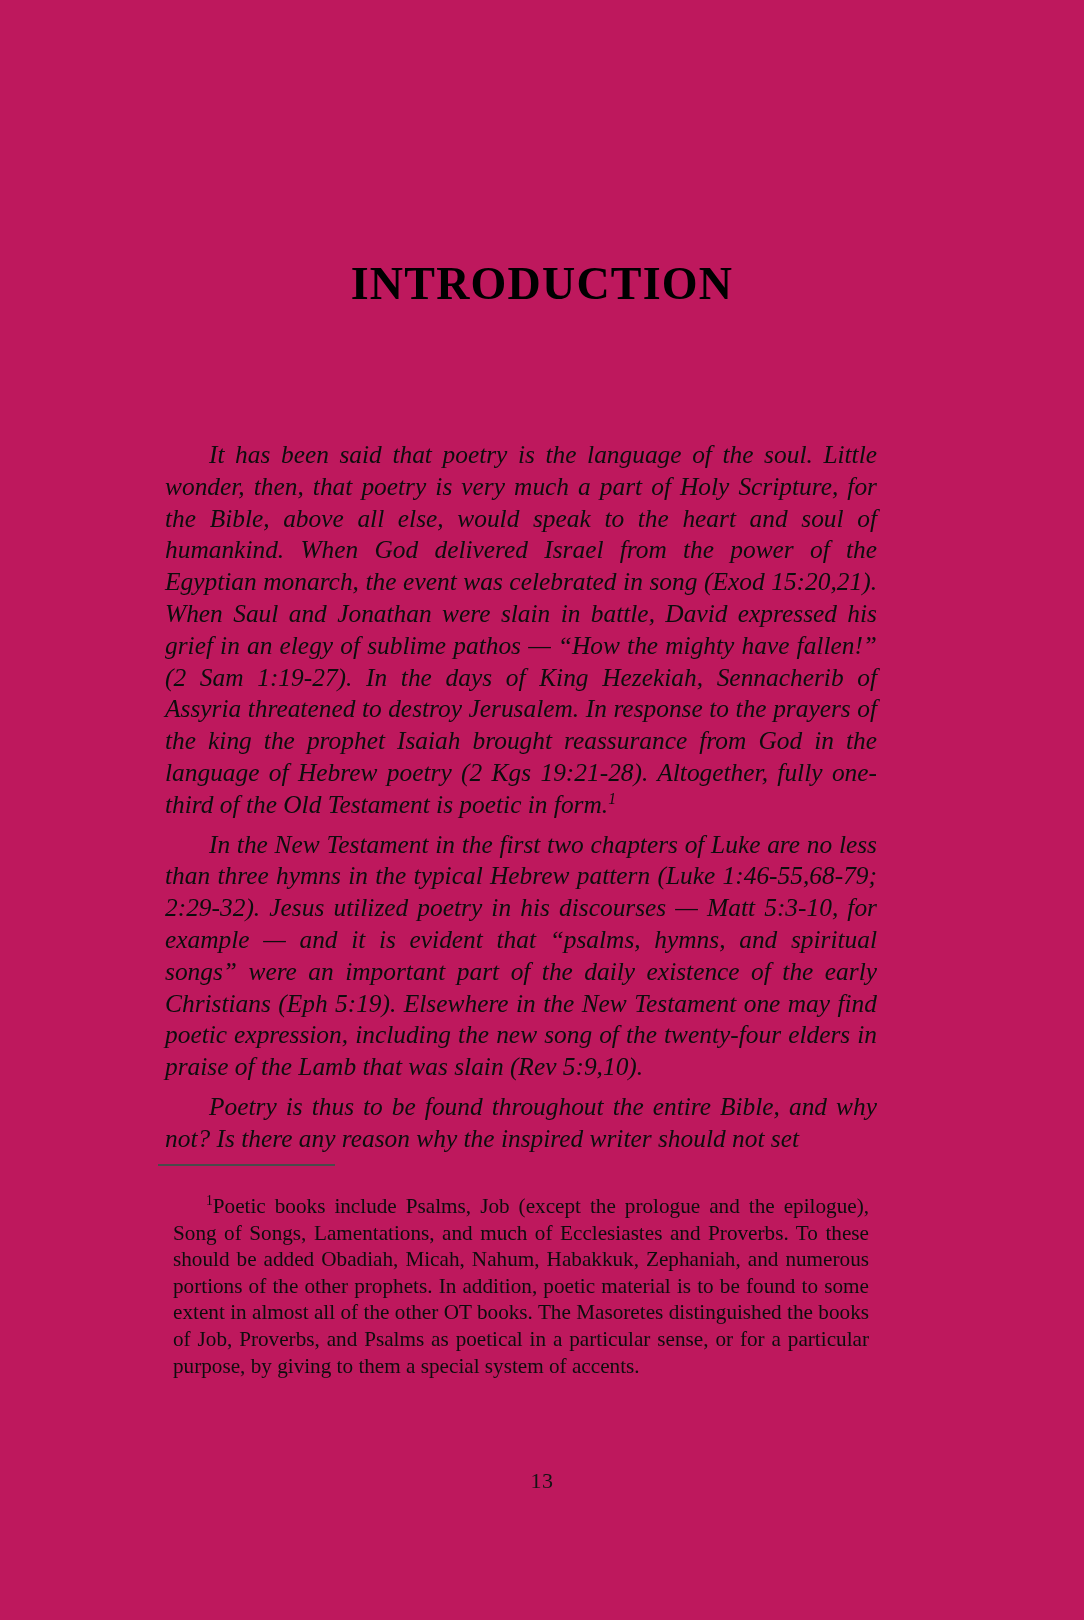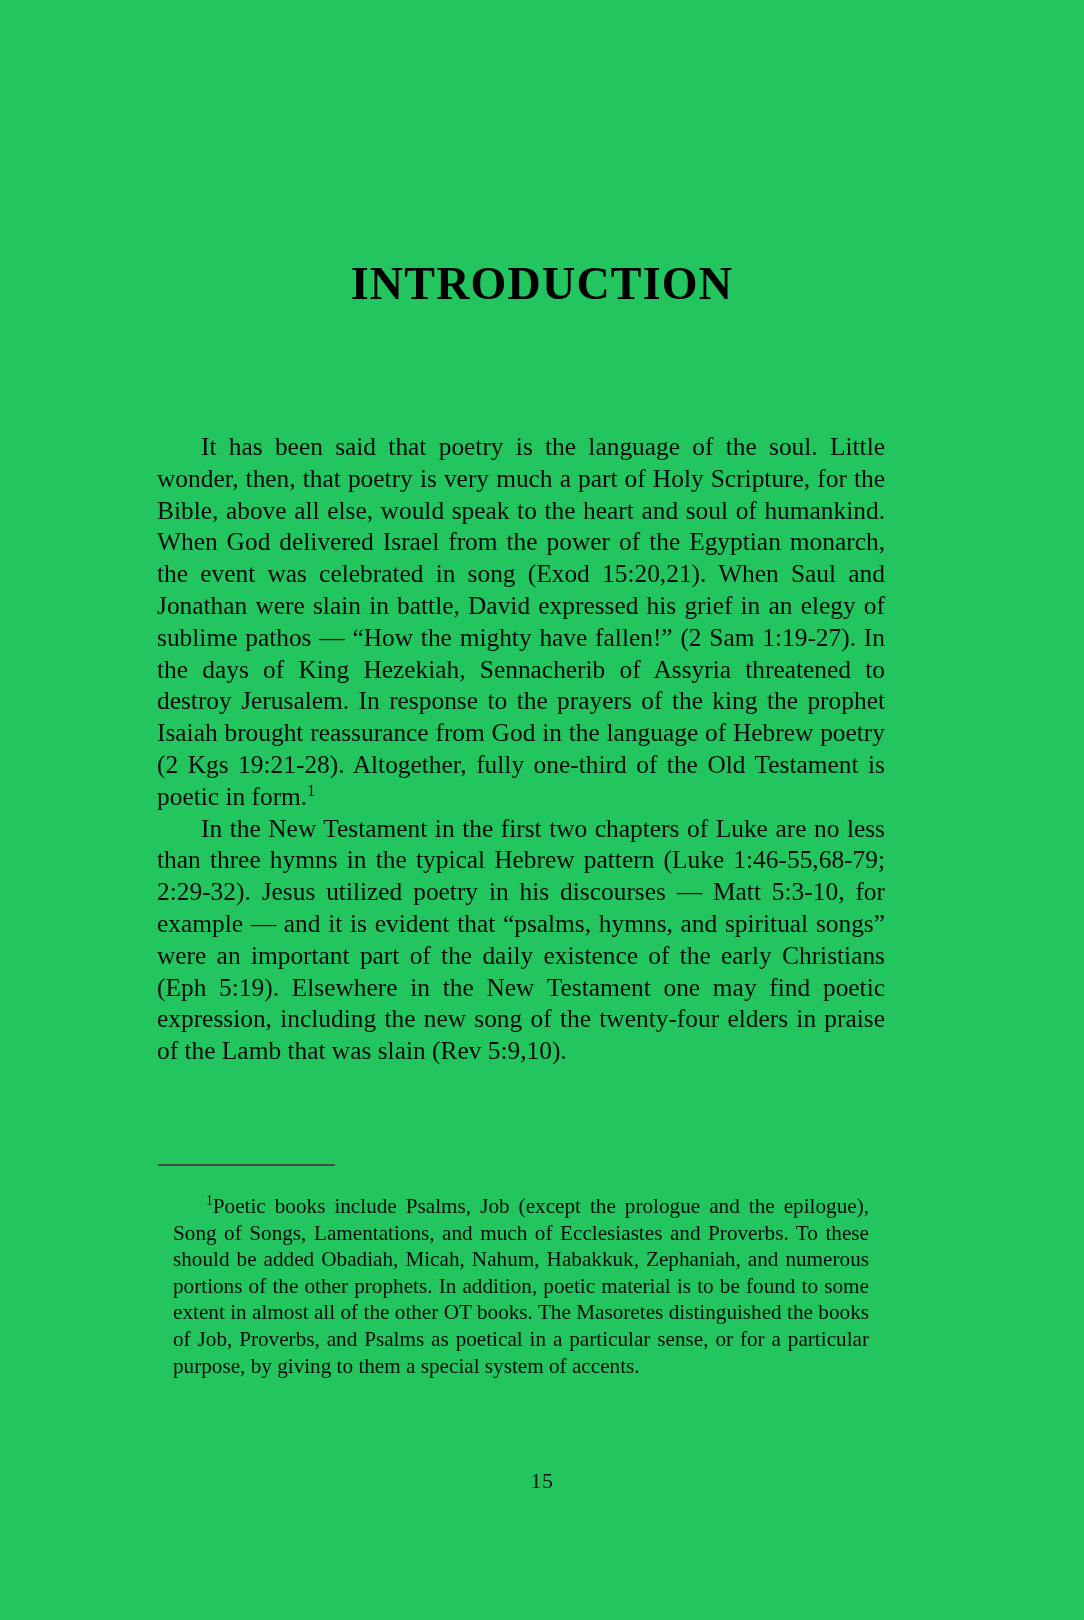--- a/index.html
+++ b/index.html
@@ -6,21 +6,21 @@
   html, body {
     margin: 0;
     padding: 0;
     background: #ffffff;
   }
 
   .page {
     position: relative;
     width: 1084px;
     height: 1620px;
-    background: #22c55e;
+    background: #be185d;
     margin: 0 auto;
     overflow: hidden;
     font-family: "Liberation Serif", "DejaVu Serif", serif;
     color: #0b0b0b;
     box-sizing: border-box;
   }
 
   
   .chapter-title {
     position: absolute;
@@ -45,22 +45,23 @@
     font-size: 25.4px;
     line-height: 31.8px;
     text-align: justify;
     text-justify: inter-word;
     color: #0d0d0d;
     -webkit-hyphens: none;
     hyphens: none;
   }
 
   .body-block p {
-    margin: 0;
+    margin: 8px;
     text-indent: 44px;
+    font-style: italic;
   }
 
   .body-block p.last-open {
     
   }
 
   sup.fnref {
     font-size: 0.62em;
     vertical-align: super;
     line-height: 0;
@@ -116,23 +117,24 @@
 </head>
 <body>
 
 <div class="page">
 
   <h1 class="chapter-title">INTRODUCTION</h1>
 
   <div class="body-block">
     <p><span>It has been said that poetry is the language of the soul. Little wonder, then, that poetry is very much a part of Holy Scripture, for the Bible, above all else, would speak to the heart and soul of humankind. When God delivered Israel from the power of the Egyptian monarch, the event was celebrated in song (Exod 15:20,21). When Saul and Jonathan were slain in battle, David expressed his grief in an elegy of sublime pathos — “How the mighty have fallen!” (2 Sam 1:19-27). In the days of King Hezekiah, Sennacherib of Assyria threatened to destroy Jerusalem. In response to the prayers of the king the prophet Isaiah brought reassurance from God in the language of Hebrew poetry (2 Kgs 19:21-28). Altogether, fully one-third of the Old Testament is poetic in form.</span><sup class="fnref">1</sup></p>
     <p>In the New Testament in the first two chapters of Luke are no less than three hymns in the typical Hebrew pattern (Luke 1:46-55,68-79; 2:29-32). Jesus utilized poetry in his discourses — Matt 5:3-10, for example — and it is evident that “psalms, hymns, and spiritual songs” were an important part of the daily existence of the early Christians (Eph 5:19). Elsewhere in the New Testament one may find poetic expression, including the new song of the twenty-four elders in praise of the Lamb that was slain (Rev 5:9,10).</p>
+    <p class="last-open">Poetry is thus to be found throughout the entire Bible, and why not? Is there any reason why the inspired writer should not set</p>
   </div>
 
   <div class="footnote-rule"></div>
 
   <div class="footnote-block">
     <p><span class="fnmark">1</span><span>Poetic books include Psalms, Job (except the prologue and the epilogue), Song of Songs, Lamentations, and much of Ecclesiastes and Proverbs. To these should be added Obadiah, Micah, Nahum, Habakkuk, Zephaniah, and numerous portions of the other prophets. In addition, poetic material is to be found to some extent in almost all of the other OT books. The Masoretes distinguished the books of Job, Proverbs, and Psalms as poetical in a particular sense, or for a particular purpose, by giving to them a special system of accents.</span></p>
   </div>
 
-  <div class="page-number">15</div>
+  <div class="page-number">13</div>
 
 </div>
 
 </body></html>

